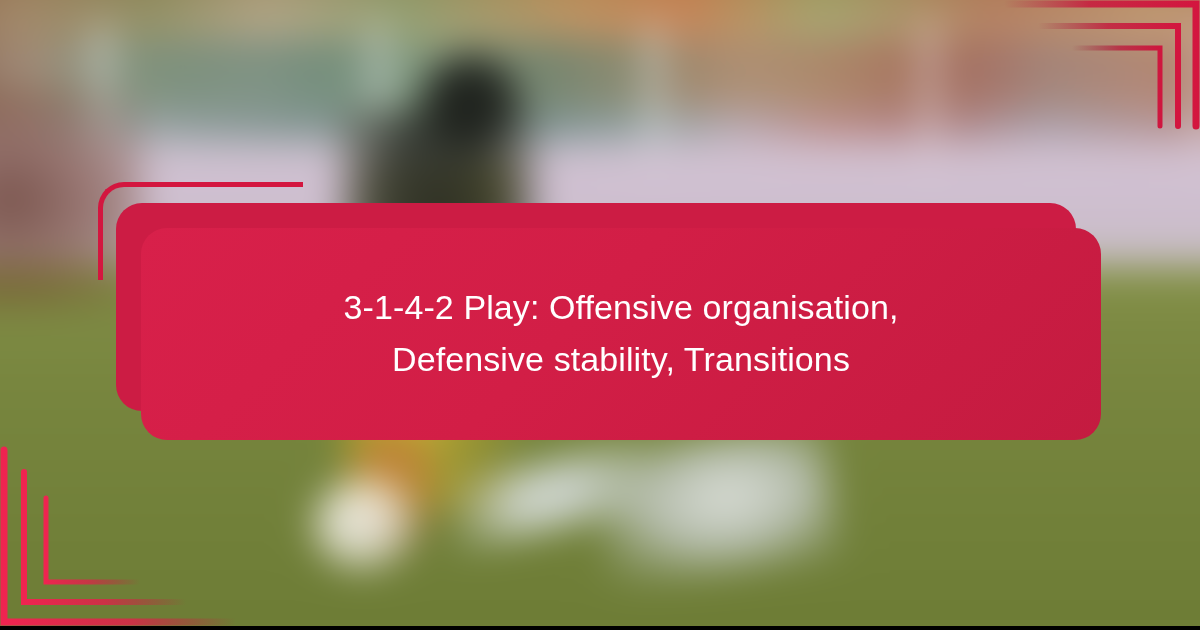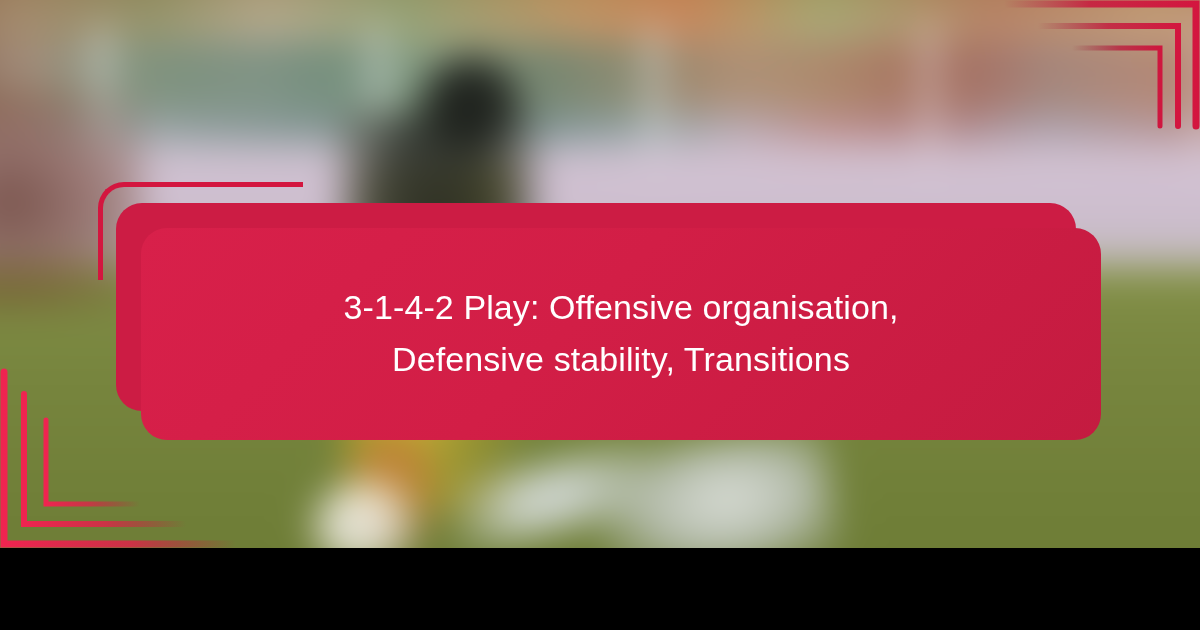--- a/index.html
+++ b/index.html
@@ -8,21 +8,21 @@
     padding: 0;
     background: #000;
   }
   body {
     font-family: "Liberation Sans", sans-serif;
   }
 
   #stage {
     position: relative;
     width: 1200px;
-    height: 548px;
+    height: 626px;
     overflow: hidden;
     background: #6f7a3a;
   }
 
   
   .bg-layer {
     position: absolute;
     inset: 0;
     overflow: hidden;
   }

